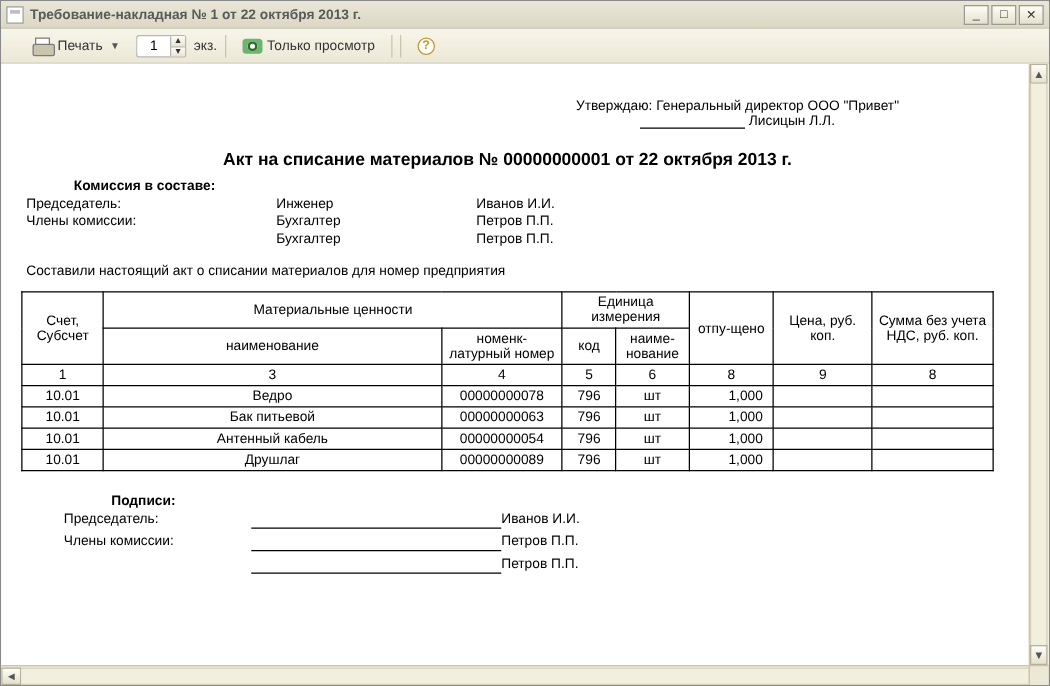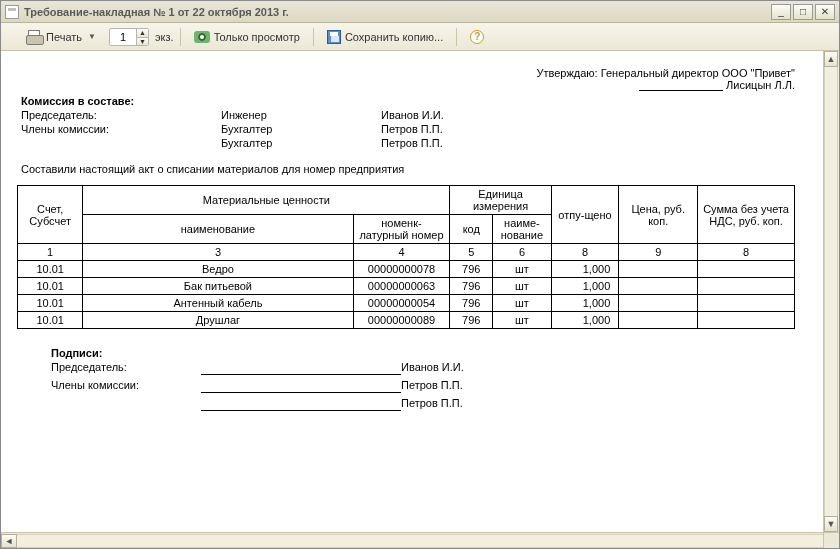--- a/index.html
+++ b/index.html
@@ -132,36 +132,36 @@
   }
   .doc-scroll {
     flex:1; overflow:auto; padding: 12px 18px 0 16px;
   }
   .page {
     width: 778px;
     font-size: 11px;
     color:#000;
   }
   .approve {
-    text-align: right;
+    text-align: center;
     margin-left: 368px;
-    margin-top: 4px;
+    margin-top: 16px;
   }
   .approve .sigline {
     display:inline-block; border-bottom:1px solid #000;
     width:84px; height: 12px; vertical-align: bottom;
   }
   .doc-title {
     text-align:center; font-weight:bold; font-size:14px;
     margin: 16px 0 8px 0;
   }
   .section {
     margin: 4px 4px 0 4px;
   }
-  .bold { font-weight:bold; }
+  .bold { font-weight:bold;margin-left:38px; }
   .commission-grid {
     display:grid;
     grid-template-columns: 200px 160px 200px;
     row-gap: 2px;
     margin-top: 2px;
   }
   .intro { margin: 14px 0 10px 4px; }
   table.materials {
     border-collapse: collapse;
     width: 100%;
@@ -242,41 +242,38 @@
         <div class="sbtn">▼</div>
       </div>
     </div>
     <span>экз.</span>
     <div class="sep"></div>
     <div class="tbtn">
       <span class="ico-eye"></span>
       <span>Только просмотр</span>
     </div>
     <div class="sep"></div>
-    <div class="tbtn">
-      <span class="ico-disk"></span>
-      <span>Сохранить копию...</span>
-    </div>
     <div class="sep"></div>
     <div class="tbtn">
       <span class="ico-help">?</span>
     </div>
   </div>
 
   <div class="doc-area">
     <div class="doc-scroll">
       <div class="page">
 
         <div class="approve">
           <span>Утверждаю:</span>
           <span>Генеральный директор ООО "Привет"</span><br>
           <span class="sigline"></span>
           <span>Лисицын Л.Л.</span>
         </div>
 
+        <div class="doc-title">Акт на списание материалов № 00000000001 от 22 октября 2013 г.</div>
 
         <div class="section">
           <div class="bold">Комиссия в составе:</div>
           <div class="commission-grid">
             <span>Председатель:</span>
             <span>Инженер</span>
             <span>Иванов И.И.</span>
 
             <span>Члены комиссии:</span>
             <span>Бухгалтер</span>

